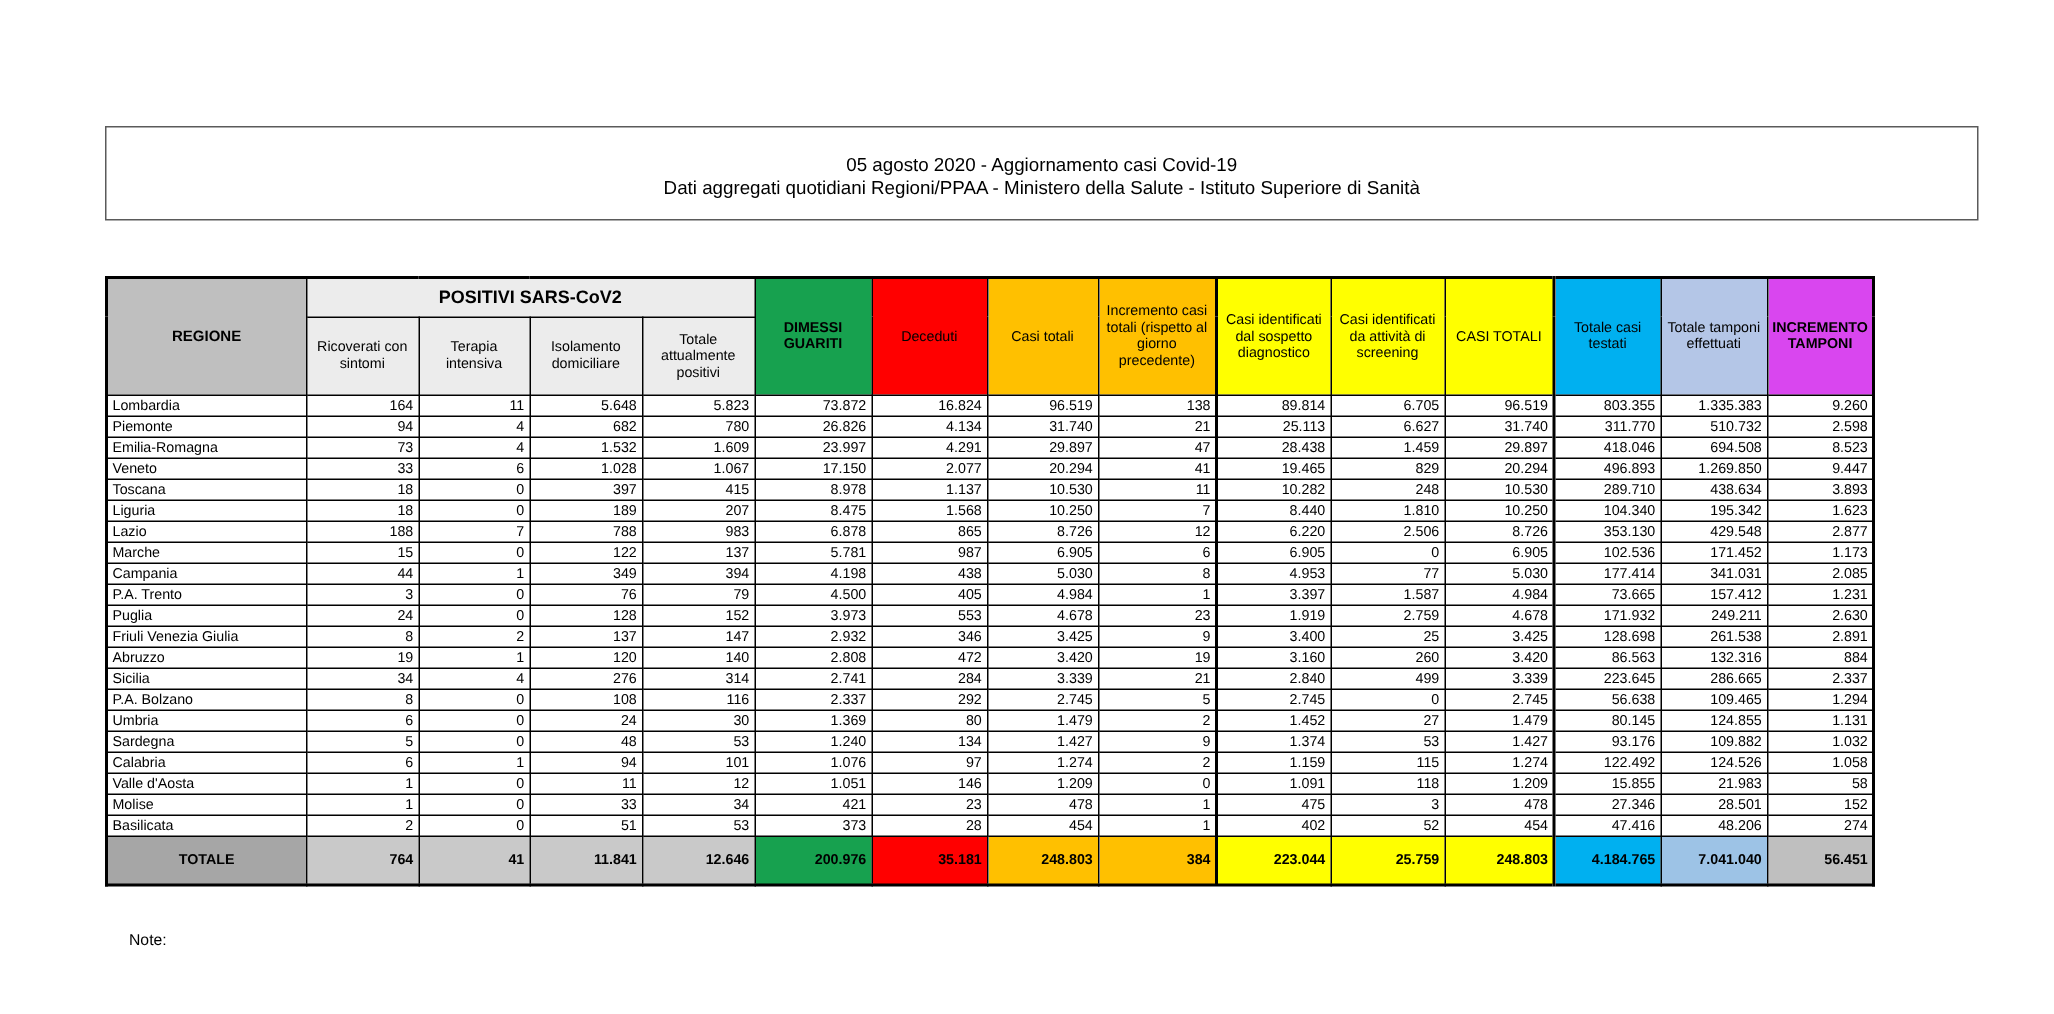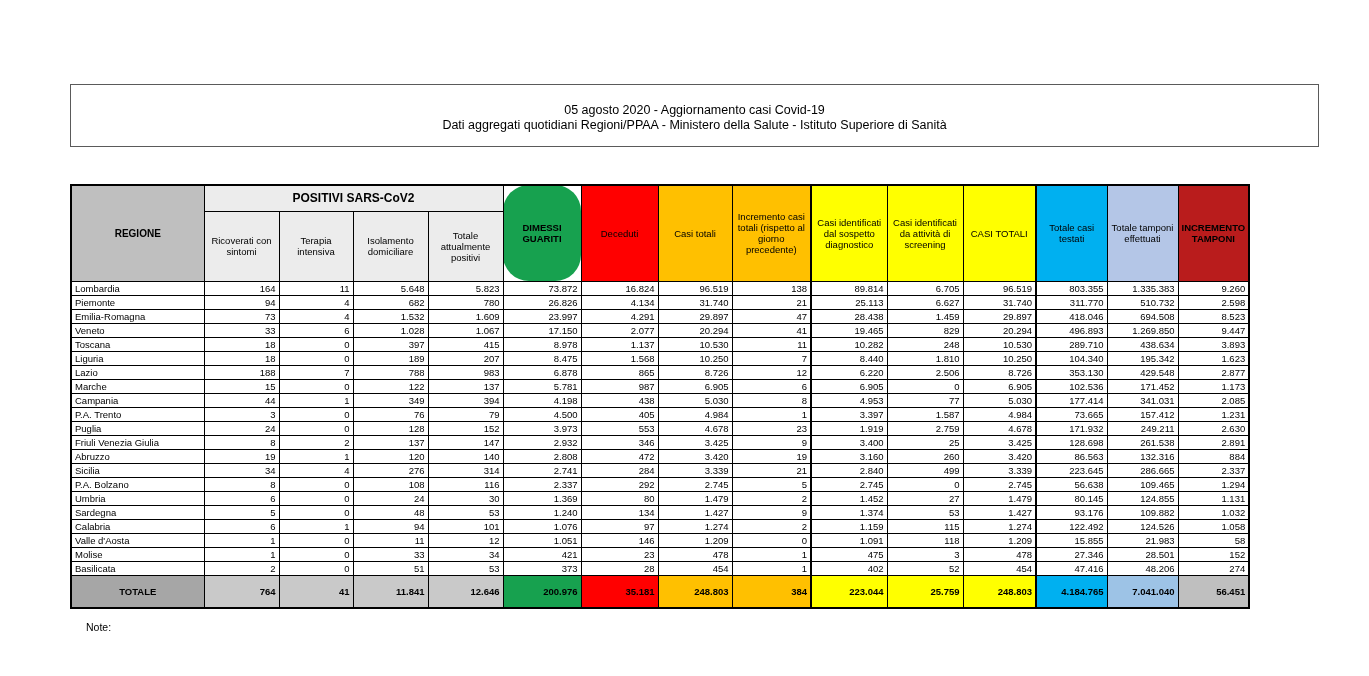--- a/index.html
+++ b/index.html
@@ -18,32 +18,32 @@
   table.covid {
     position:absolute; left:70px; top:184px;
     border-collapse:collapse; table-layout:fixed;
     font-size:9.5px; border:2px solid #000;
   }
   table.covid th, table.covid td {
     border:1px solid #000; padding:0 3px; overflow:hidden;
   }
   
   tr.hrow1 th { height:26px; }
-  tr.hrow2 th { height:70px; }
+  tr.hrow2 th { height:52px; }
   th { font-weight:normal; text-align:center; white-space:normal; line-height:11px; }
   th.regione   { background:#bfbfbf; font-weight:bold; font-size:10px; }
   th.posgroup  { background:#ececec; font-weight:bold; font-size:12px; }
   th.sub       { background:#ececec; }
-  th.green-h   { background:#17a14f; font-weight:bold;border-radius:26px; }
+  th.green-h   { background:#17a14f; font-weight:bold; }
   th.red-h     { background:#ff0000; }
   th.orange-h  { background:#ffc000; }
   th.yellow-h  { background:#ffff00; }
   th.cyan-h    { background:#00b0f0; }
   th.lblue-h   { background:#b4c6e7; }
-  th.gray-h    { background:#b91c1c; font-weight:bold; }
+  th.gray-h    { background:#d946ef; font-weight:bold; }
 
   
   tbody td { height:14px; line-height:13px; white-space:nowrap;
              border-top:1px solid #7f7f7f; border-bottom:1px solid #7f7f7f; }
   tbody td.region { text-align:left; }
   tbody td.num    { text-align:right; }
   .bL { border-left:2px solid #000 !important;text-align:center; }
 
   
   tr.total td { height:33px; font-weight:bold; border-top:1px solid #000; }

